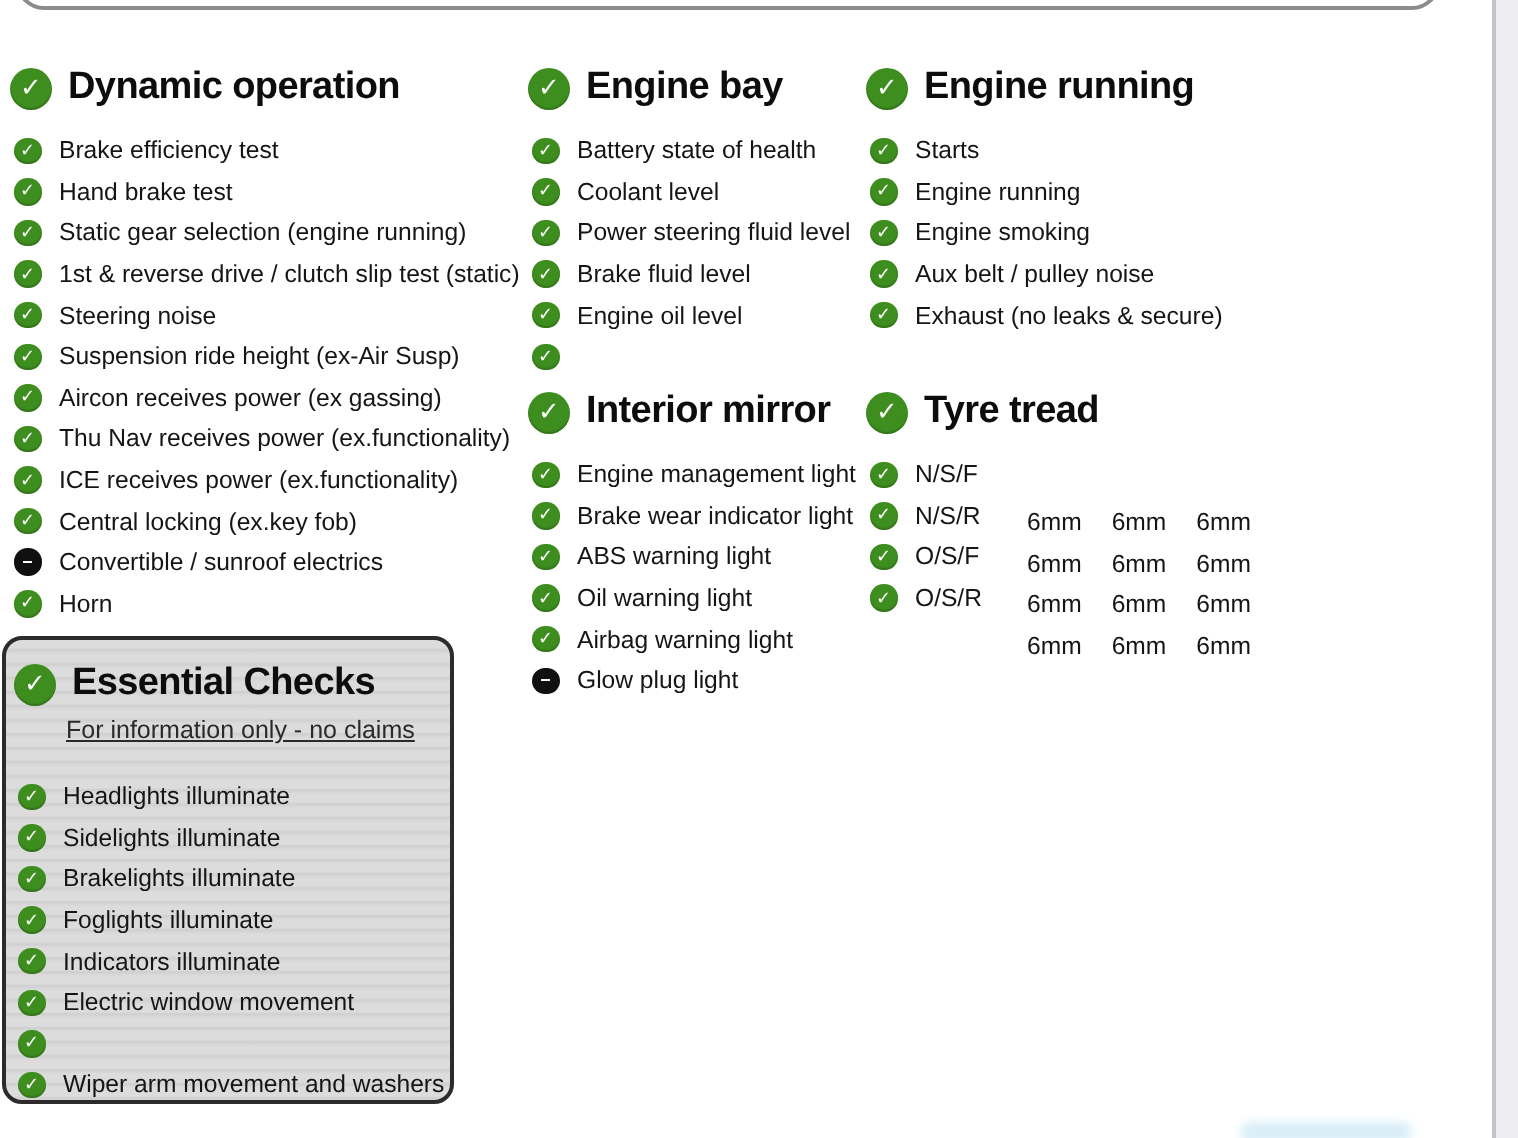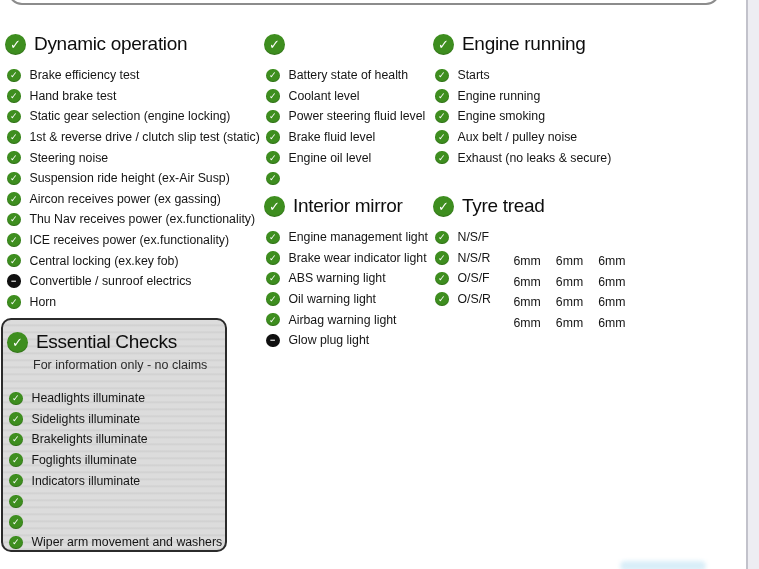--- a/index.html
+++ b/index.html
@@ -26,21 +26,21 @@
     background:#d9eef8;border-radius:5px;filter:blur(2px);
   }
   .section{position:absolute;}
   #sec-dynamic{left:5px;top:31px;width:250px;}
   #sec-engine-bay{left:264px;top:31px;width:180px;}
   #sec-engine-running{left:433px;top:31px;width:230px;}
   #sec-interior{left:264px;top:193px;width:180px;}
   #sec-tyre{left:433px;top:193px;width:230px;}
 
   .section-header{display:flex;align-items:center;gap:8px;height:26px;}
-  .section-title{font-size:19px;font-weight:normal;letter-spacing:-0.3px;white-space:nowrap;color:#0d0d0d;}
+  .section-title{font-size:19px;font-weight:bold;letter-spacing:-0.3px;white-space:nowrap;color:#0d0d0d;}
 
   .icon{
     display:flex;align-items:center;justify-content:center;flex:0 0 auto;
     border-radius:50%;color:#ffffff;font-weight:bold;
   }
   .hicon{width:21px;height:21px;font-size:13px;background:#3e8e1f;box-shadow:inset 0 -2px 2px rgba(0,0,0,.18);}
   .iicon{width:13.5px;height:13.5px;font-size:9px;}
   .st-pass{background:#3e8e1f;box-shadow:inset 0 -1px 1px rgba(0,0,0,.2);}
   .st-na{background:#101010;}
 
@@ -56,21 +56,21 @@
   .essential-box{
     position:absolute;left:1px;top:318px;width:226px;height:234px;
     box-sizing:border-box;border:2px solid #2b2b2b;border-radius:10px;
     background-color:#d7d7d7;
     background-image:repeating-linear-gradient(to bottom,
       #dcdcdc 0px,#dcdcdc 4px,#cfcfcf 5px,#dcdcdc 7px);
     padding:8px 0 0 4px;overflow:hidden;
   }
   .essential-box .section-header{height:28px;}
   .essential-subtitle{
-    margin:2px 0 16px 26px;font-size:12.5px;color:#2a2a2a;white-space:nowrap;
+    margin:2px 0 16px 26px;font-size:12.5px;color:#2a2a2a;white-space:nowrap;text-decoration:underline;
   }
   .essential-box ul.checklist{margin-top:2px;}
 </style>
 </head>
 <body>
 
 <div class="top-partial-box"></div>
 <div class="right-gutter"></div>
 
 <div class="section" id="sec-dynamic">
@@ -82,21 +82,21 @@
       <li>
       <span class="icon iicon st-pass">✓</span>
       <span>Brake efficiency test</span>
     </li>
       <li>
       <span class="icon iicon st-pass">✓</span>
       <span>Hand brake test</span>
     </li>
       <li>
       <span class="icon iicon st-pass">✓</span>
-      <span>Static gear selection (engine locking)</span>
+      <span>Static gear selection (engine running)</span>
     </li>
       <li>
       <span class="icon iicon st-pass">✓</span>
       <span>1st &amp; reverse drive / clutch slip test (static)</span>
     </li>
       <li>
       <span class="icon iicon st-pass">✓</span>
       <span>Steering noise</span>
     </li>
       <li>
@@ -126,20 +126,21 @@
       <li>
       <span class="icon iicon st-pass">✓</span>
       <span>Horn</span>
     </li>
     </ul>
 </div>
 
 <div class="section" id="sec-engine-bay">
   <div class="section-header">
     <span class="icon hicon st-pass">✓</span>
+    <span class="section-title">Engine bay</span>
   </div>
   <ul class="checklist">
       <li>
       <span class="icon iicon st-pass">✓</span>
       <span>Battery state of health</span>
     </li>
       <li>
       <span class="icon iicon st-pass">✓</span>
       <span>Coolant level</span>
     </li>
@@ -282,20 +283,21 @@
       <li>
       <span class="icon iicon st-pass">✓</span>
       <span>Foglights illuminate</span>
     </li>
       <li>
       <span class="icon iicon st-pass">✓</span>
       <span>Indicators illuminate</span>
     </li>
       <li>
       <span class="icon iicon st-pass">✓</span>
+      <span>Electric window movement</span>
     </li>
       <li>
       <span class="icon iicon st-pass">✓</span>
     </li>
       <li>
       <span class="icon iicon st-pass">✓</span>
       <span>Wiper arm movement and washers</span>
     </li>
     </ul>
 </div>

